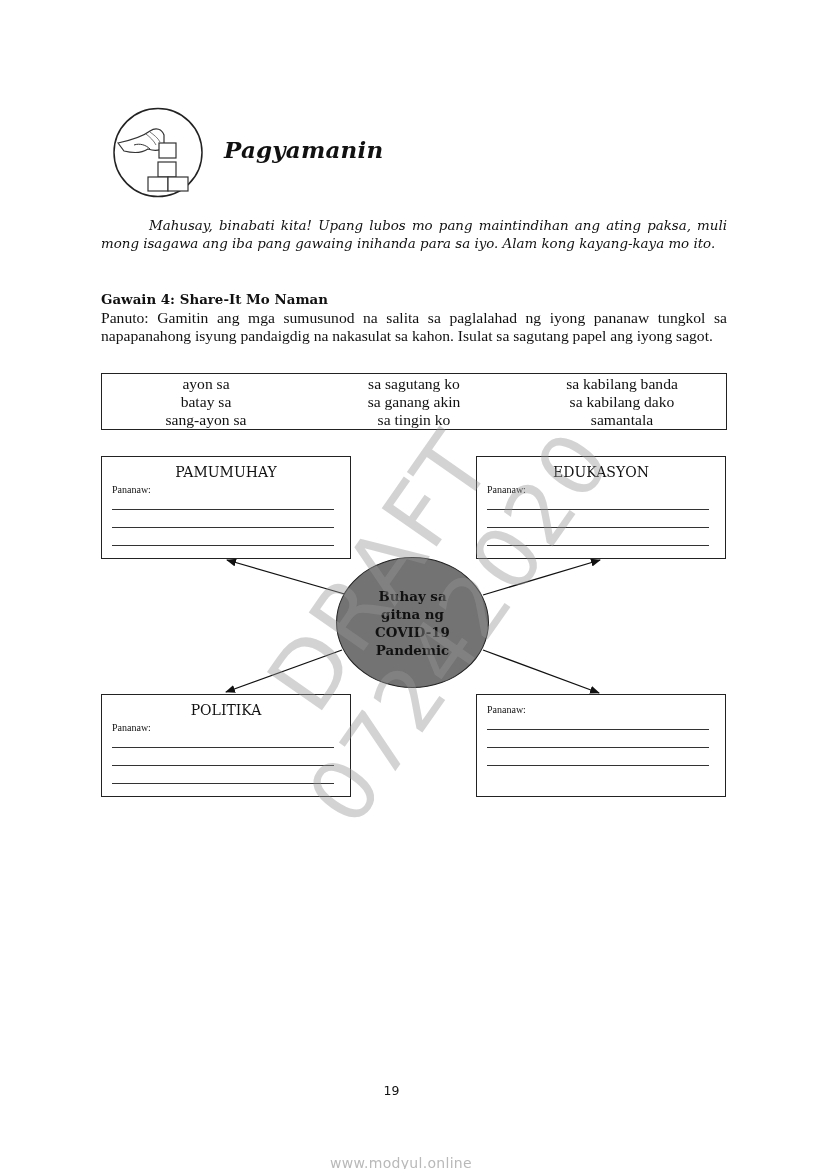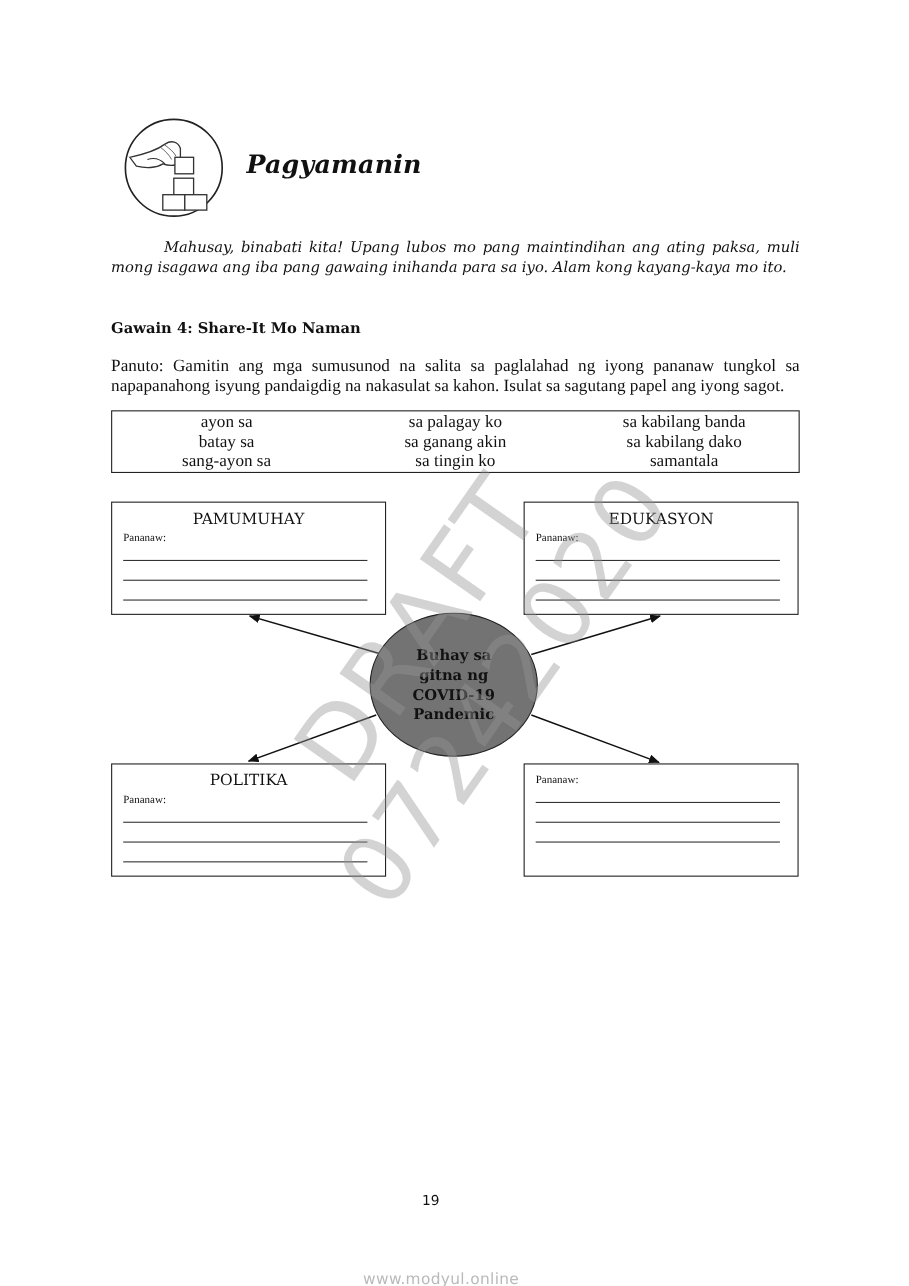--- a/index.html
+++ b/index.html
@@ -20,21 +20,21 @@
     }
     .intro .indent { display: inline-block; width: 48px; }
 
     .activity-title {
       position: absolute; left: 101px; top: 291px;
       font-family: "DejaVu Serif", serif; font-weight: bold; font-size: 13.4px; color: #111;
     }
     .instructions {
       position: absolute; left: 101px; top: 309px; width: 626px;
       font-family: "Liberation Serif", serif; font-size: 15.6px; line-height: 18px;
-      text-align: justify; text-align-last: left; color: #111; margin-top: 15px;
+      text-align: justify; text-align-last: left; color: #111;
     }
 
     .word-box {
       position: absolute; left: 101px; top: 373px; width: 626px; height: 57px;
       border: 1.5px solid #222;
       display: grid; grid-template-columns: 1fr 1fr 1fr; padding-top: 1px;
     }
     .word-col { display: flex; flex-direction: column; align-items: center; }
     .word-col span {
       font-family: "Liberation Serif", serif; font-size: 15.6px; line-height: 18px; color: #111;
@@ -114,21 +114,21 @@
 <div class="activity-title">Gawain 4: Share-It Mo Naman</div>
 <p class="instructions">Panuto: Gamitin ang mga sumusunod na salita sa paglalahad ng iyong pananaw tungkol sa napapanahong isyung pandaigdig na nakasulat sa kahon. Isulat sa sagutang papel ang iyong sagot.</p>
 
 <div class="word-box">
   <div class="word-col">
     <span>ayon sa</span>
     <span>batay sa</span>
     <span>sang-ayon sa</span>
   </div>
   <div class="word-col">
-    <span>sa palagay ko</span>
+    <span>sa sagutang ko</span>
     <span>sa ganang akin</span>
     <span>sa tingin ko</span>
   </div>
   <div class="word-col">
     <span>sa kabilang banda</span>
     <span>sa kabilang dako</span>
     <span>samantala</span>
   </div>
 </div>
 

